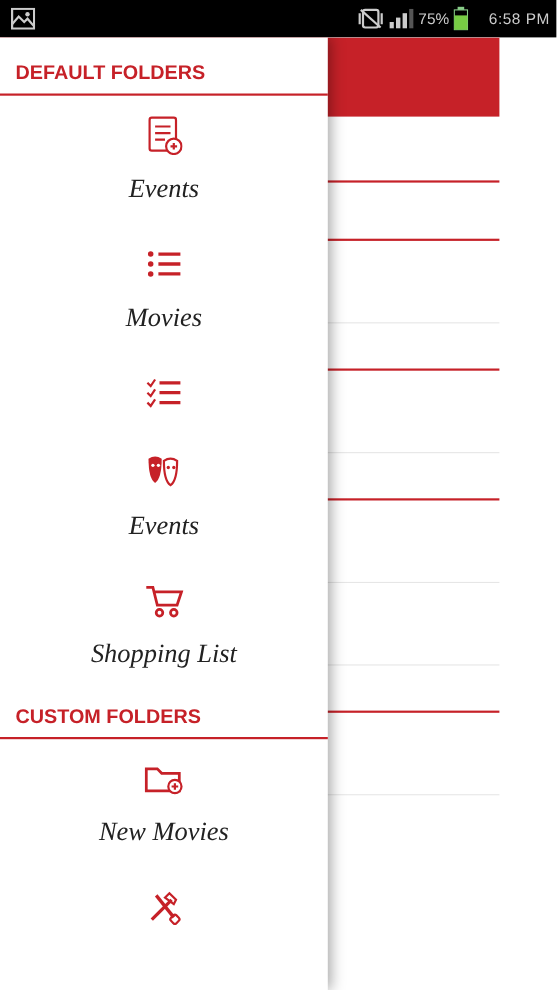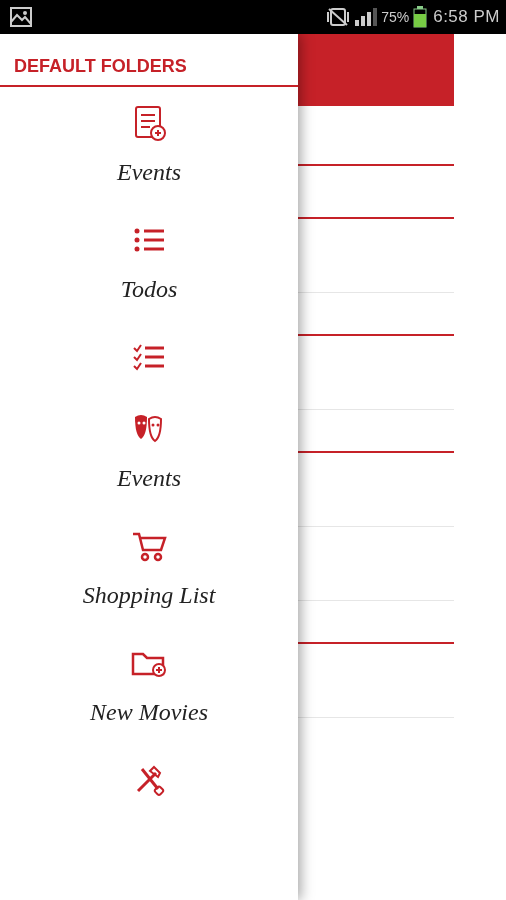--- a/index.html
+++ b/index.html
@@ -24,21 +24,21 @@
     font-family: Arial, sans-serif;
     font-size: 16px;
     gap: 4px;
   }
   .status-bar .left-icon {
     margin-right: auto;
     margin-left: 4px;
   }
   .status-bar svg { display: block; }
   .battery-pct { font-size: 14px; }
-  .clock { font-size: 17px; letter-spacing: 0.5px; margin-left: 2px; }
+  .clock { font-size: 14px; letter-spacing: 0.5px; margin-left: 14px; }
 
   .app-area {
     position: relative;
     width: 454px;
     height: 866px;
     overflow: hidden;
   }
 
   
   .main-panel {
@@ -364,21 +364,21 @@
       <span class="sb-icon">
         <svg width="34" height="30">
             <circle cx="5" cy="6" r="2.5" fill="#c62128"></circle>
             <line x1="12" y1="6" x2="32" y2="6" stroke="#c62128" stroke-width="3"></line>
             <circle cx="5" cy="15" r="2.5" fill="#c62128"></circle>
             <line x1="12" y1="15" x2="32" y2="15" stroke="#c62128" stroke-width="3"></line>
             <circle cx="5" cy="24" r="2.5" fill="#c62128"></circle>
             <line x1="12" y1="24" x2="32" y2="24" stroke="#c62128" stroke-width="3"></line>
           </svg>
       </span>
-      <span>Todos</span>
+      <span>Movies</span>
     </div>
 
     <div class="sb-item">
       <span class="sb-icon">
         <svg width="34" height="30">
             <polyline points="2,6 5,9 9,3" fill="none" stroke="#c62128" stroke-width="2"></polyline>
             <line x1="13" y1="6" x2="32" y2="6" stroke="#c62128" stroke-width="3"></line>
             <polyline points="2,15 5,18 9,12" fill="none" stroke="#c62128" stroke-width="2"></polyline>
             <line x1="13" y1="15" x2="32" y2="15" stroke="#c62128" stroke-width="3"></line>
             <polyline points="2,24 5,27 9,21" fill="none" stroke="#c62128" stroke-width="2"></polyline>
@@ -405,20 +405,21 @@
       <span class="sb-icon">
         <svg width="36" height="32">
             <polyline points="2,4 8,4 12,20 30,20 34,8 10,8" fill="none" stroke="#c62128" stroke-width="2.5"></polyline>
             <circle cx="14" cy="27" r="3" fill="none" stroke="#c62128" stroke-width="2.5"></circle>
             <circle cx="27" cy="27" r="3" fill="none" stroke="#c62128" stroke-width="2.5"></circle>
           </svg>
       </span>
       <span>Shopping List</span>
     </div>
 
+    <div class="sb-section-label">CUSTOM FOLDERS</div>
 
     <div class="sb-item">
       <span class="sb-icon">
         <svg width="36" height="30">
             <path d="M2,6 L12,6 L16,10 L32,10 L32,26 L2,26 Z" fill="none" stroke="#c62128" stroke-width="2.5"></path>
             <circle cx="28" cy="22" r="6" fill="#fff" stroke="#c62128" stroke-width="2"></circle>
             <line x1="28" y1="19" x2="28" y2="25" stroke="#c62128" stroke-width="2"></line>
             <line x1="25" y1="22" x2="31" y2="22" stroke="#c62128" stroke-width="2"></line>
           </svg>
       </span>

